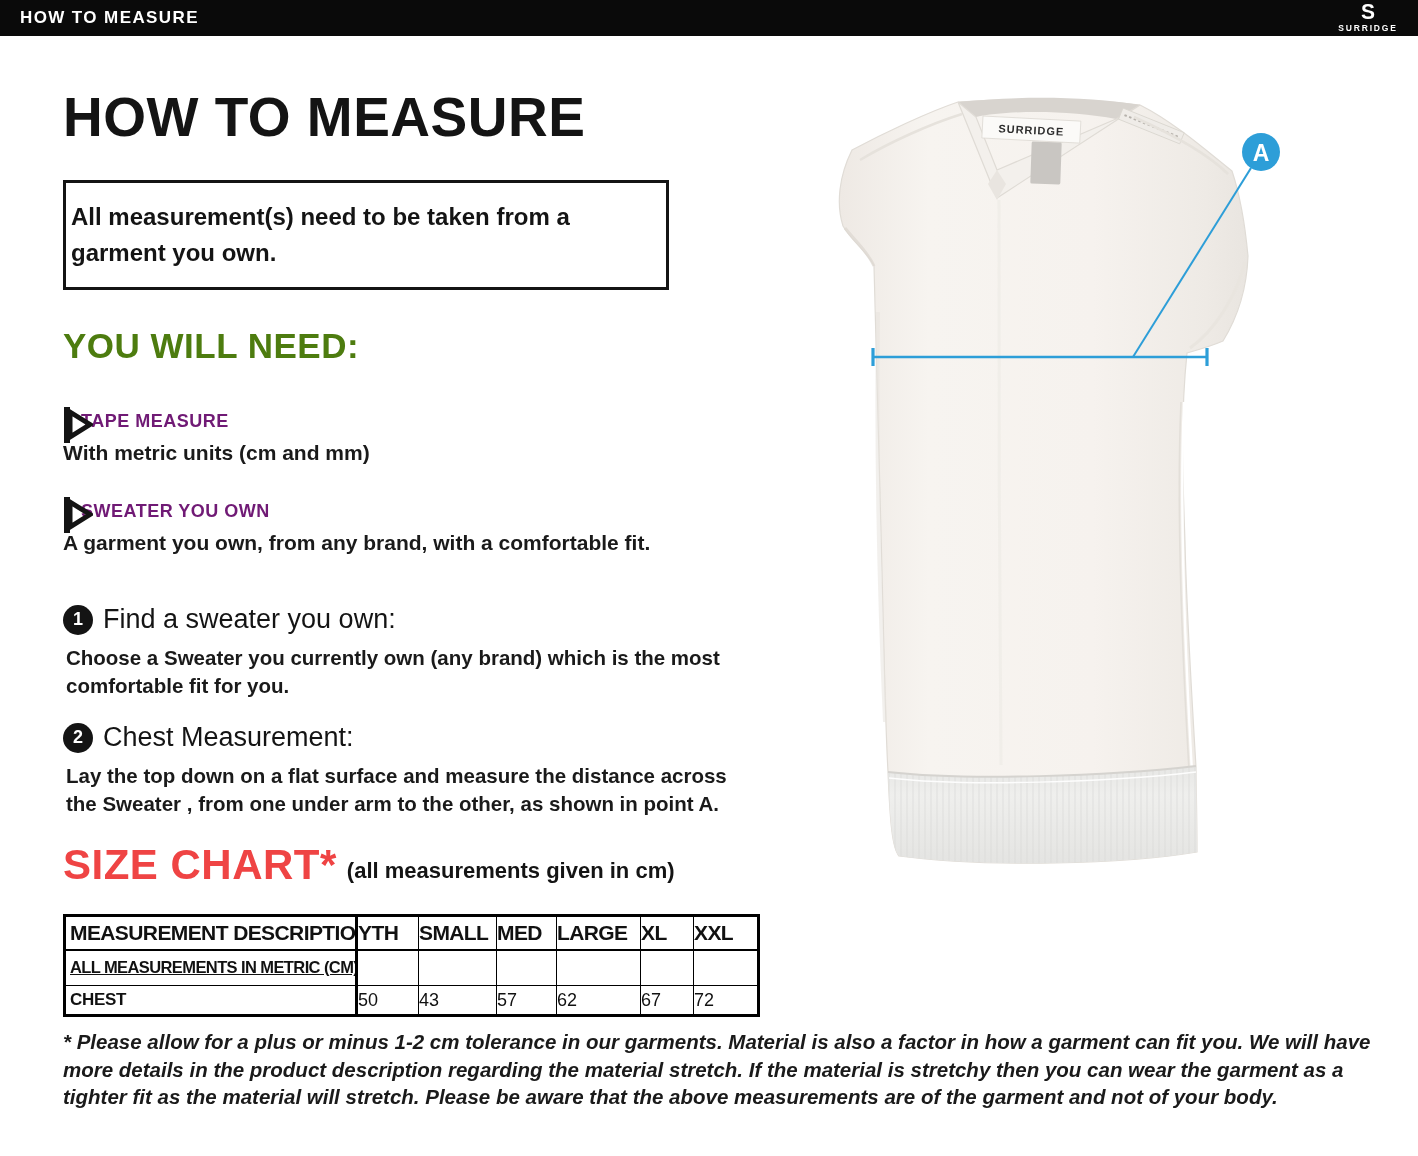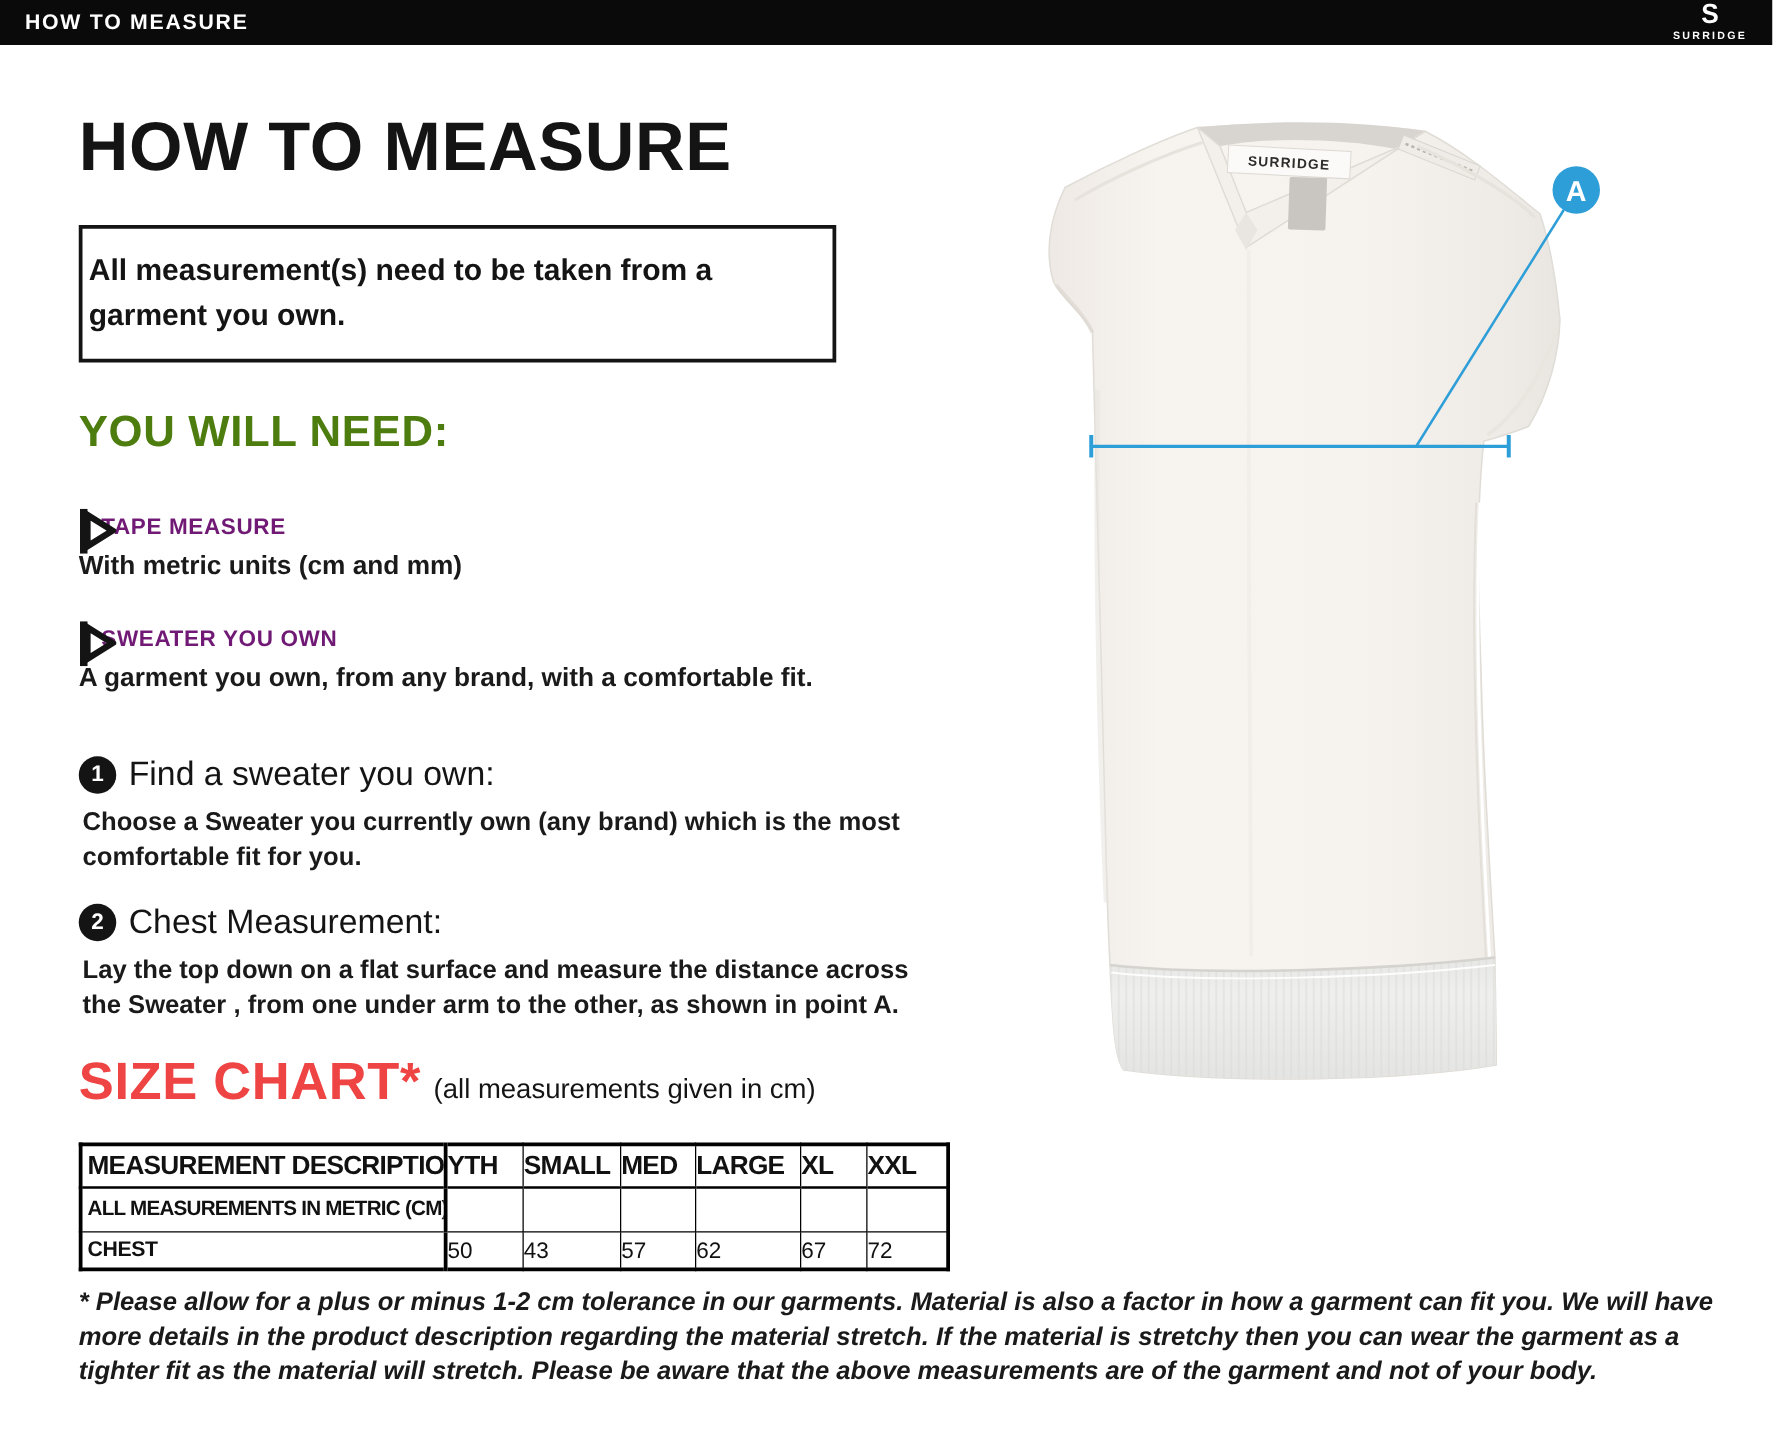--- a/index.html
+++ b/index.html
@@ -62,33 +62,33 @@
   .step-title { margin-left:10px; font-size:27px; font-weight:400; color:#141414; }
   .step-desc {
     margin-top:9px; margin-left:3px; width:680px;
     font-size:20.5px; font-weight:700; line-height:28px; color:#1a1a1a;
   }
 
   .size-chart-head {
     position:absolute; left:63px; top:844px; display:flex; align-items:flex-end;
   }
   .size-chart-title { font-size:42px; font-weight:800; letter-spacing:0.5px; line-height:1; color:#ef4444; }
-  .size-chart-sub { font-size:22px; font-weight:400; margin-left:10px; padding-bottom:2px; color:#141414; }
+  .size-chart-sub { font-size:22px; font-weight:700; margin-left:10px; padding-bottom:2px; color:#141414; }
 
   
   table.size-table {
     position:absolute; left:63px; top:914px; width:694px;
     border-collapse:collapse; border:3px solid #000; table-layout:fixed;
   }
   .size-table th, .size-table td {
     border:1.5px solid #000; padding:0; text-align:left; color:#111;
     overflow:hidden; white-space:nowrap;
   }
   .size-table thead th { height:34px; font-size:21px; font-weight:700; letter-spacing:-0.6px; border-bottom:2px solid #000; }
-  .size-table .row-metric td { height:36px; }
+  .size-table .row-metric td { height:36px;text-decoration:underline; }
   .size-table .row-chest td { height:30px;margin-top:34px; }
   .size-table .cell-label { text-align:left; padding-left:4px; border-right:3px solid #000; }
   .size-table thead .cell-label { text-align:left; padding-left:4px; }
   .row-metric .cell-label { font-size:16.5px; font-weight:700; letter-spacing:-0.6px; }
   .row-chest .cell-label { font-size:17px; font-weight:700; letter-spacing:-0.3px; }
   .size-table td.val { font-size:18px; font-weight:400; }
 
   .footnote {
     position:absolute; left:63px; top:1028px; width:1312px;
     font-size:20.5px; font-weight:700; font-style:italic;

